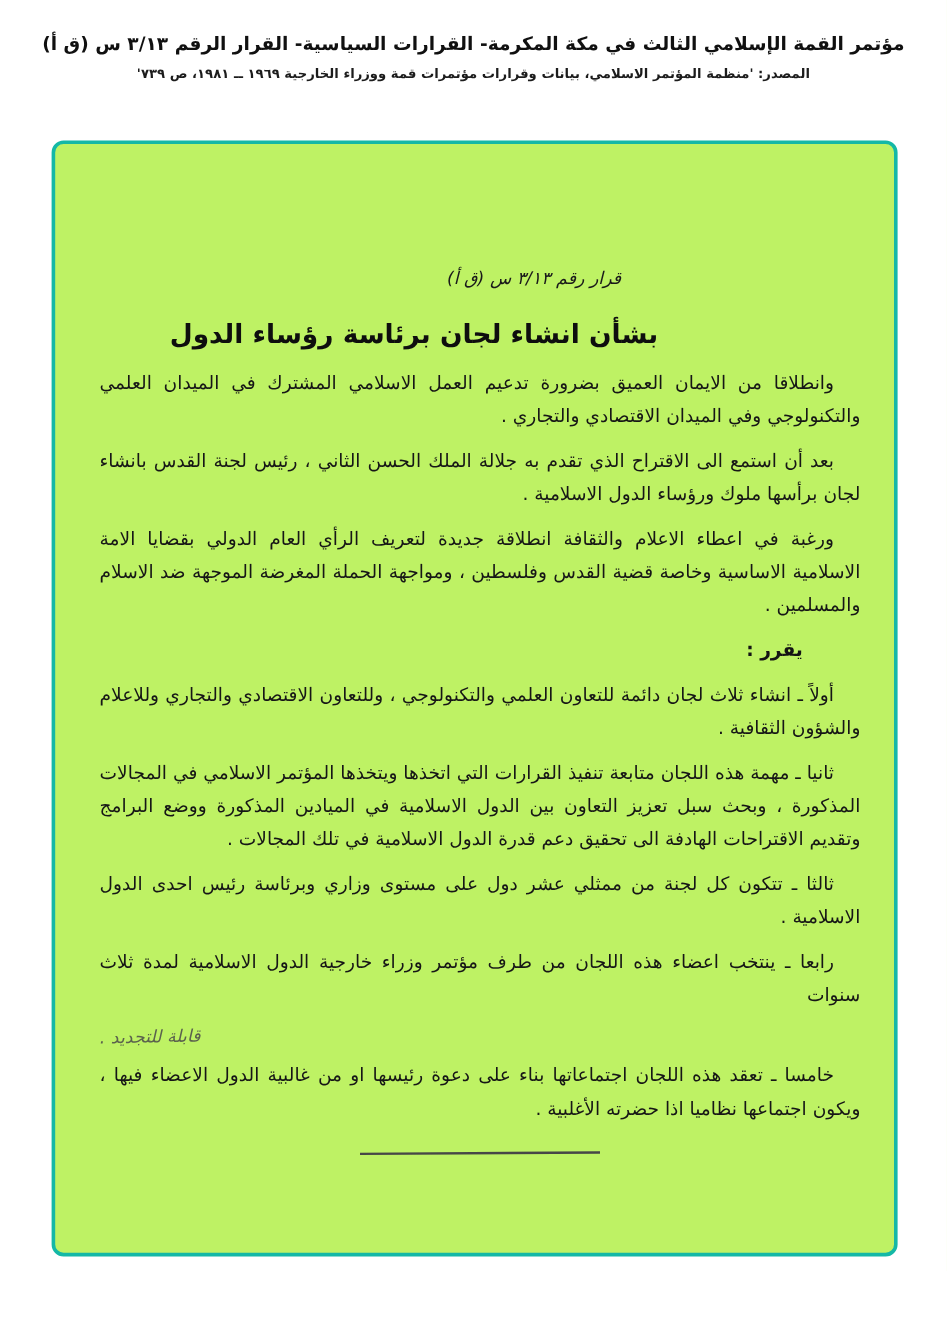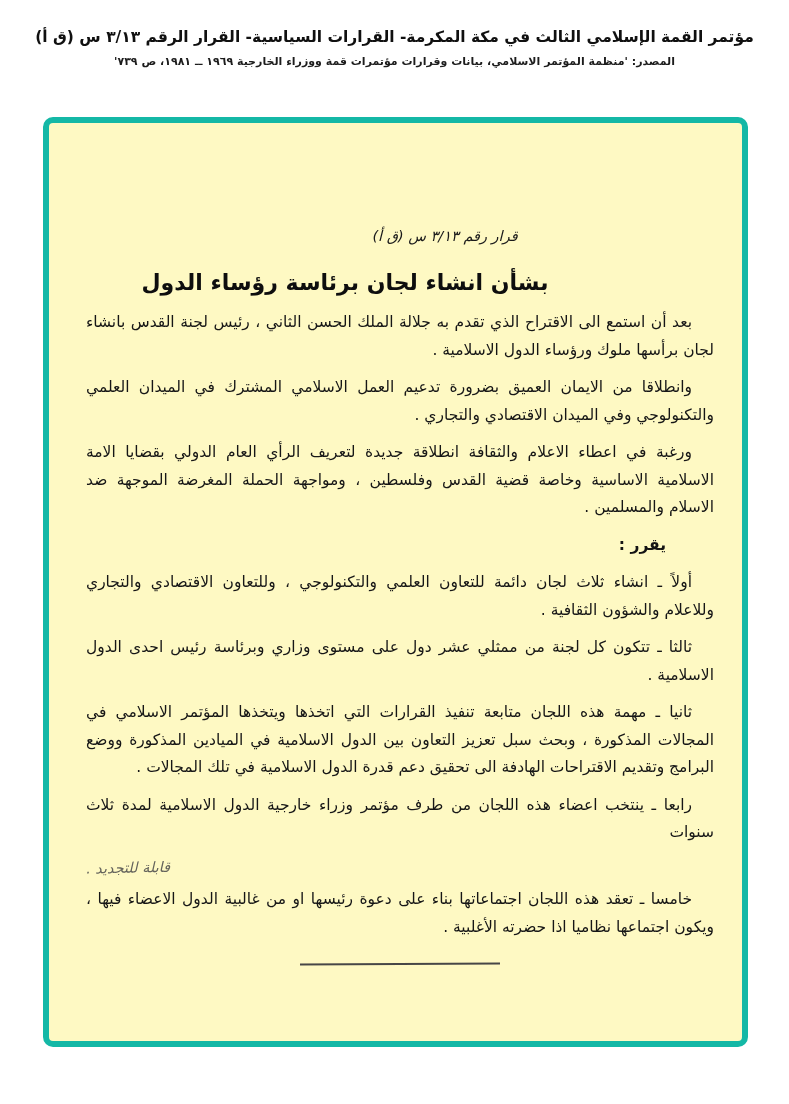--- a/index.html
+++ b/index.html
@@ -33,23 +33,23 @@
     font-size: 11px;
     font-weight: bold;
     color: #1c1c1c;
   }
 
   
   .green-frame {
     position: absolute;
     left: 43px; top: 117px;
     width: 705px; height: 930px;
-    border: 6px solid #14b8a6;
+    border: 3px solid #14b8a6;
     border-radius: 10px;
-    background: #fef9c3;
+    background: #bef264;
     padding: 102px 28px 0 37px;
   }
 
   
   .res-number {
     position: relative;
     left: 45px; 
     text-align: center;
     font-size: 14.5px;
     font-style: italic;
@@ -118,33 +118,33 @@
     <div class="header-source">المصدر: 'منظمة المؤتمر الاسلامي، بيانات وقرارات مؤتمرات قمة ووزراء الخارجية ١٩٦٩ ــ ١٩٨١، ص ٧٣٩'</div>
   </div>
 
   <div class="green-frame">
 
     <div class="res-number">قرار رقم ٣/١٣ س (ق أ)</div>
 
     <div class="res-subject">بشأن انشاء لجان برئاسة رؤساء الدول</div>
 
 
+    <p class="para">وانطلاقا من الايمان العميق بضرورة تدعيم العمل الاسلامي المشترك في الميدان العلمي والتكنولوجي وفي الميدان الاقتصادي والتجاري .</p>
+
     <p class="para">بعد أن استمع الى الاقتراح الذي تقدم به جلالة الملك الحسن الثاني ، رئيس لجنة القدس بانشاء لجان برأسها ملوك ورؤساء الدول الاسلامية .</p>
-
-    <p class="para">وانطلاقا من الايمان العميق بضرورة تدعيم العمل الاسلامي المشترك في الميدان العلمي والتكنولوجي وفي الميدان الاقتصادي والتجاري .</p>
 
     <p class="para">ورغبة في اعطاء الاعلام والثقافة انطلاقة جديدة لتعريف الرأي العام الدولي بقضايا الامة الاسلامية الاساسية وخاصة قضية القدس وفلسطين ، ومواجهة الحملة المغرضة الموجهة ضد الاسلام والمسلمين .</p>
 
     <div class="decides">يقرر :</div>
 
     <p class="para">أولاً ـ انشاء ثلاث لجان دائمة للتعاون العلمي والتكنولوجي ، وللتعاون الاقتصادي والتجاري وللاعلام والشؤون الثقافية .</p>
 
+    <p class="para">ثانيا ـ مهمة هذه اللجان متابعة تنفيذ القرارات التي اتخذها ويتخذها المؤتمر الاسلامي في المجالات المذكورة ، وبحث سبل تعزيز التعاون بين الدول الاسلامية في الميادين المذكورة ووضع البرامج وتقديم الاقتراحات الهادفة الى تحقيق دعم قدرة الدول الاسلامية في تلك المجالات .</p>
+
     <p class="para">ثالثا ـ تتكون كل لجنة من ممثلي عشر دول على مستوى وزاري وبرئاسة رئيس احدى الدول الاسلامية .</p>
-
-    <p class="para">ثانيا ـ مهمة هذه اللجان متابعة تنفيذ القرارات التي اتخذها ويتخذها المؤتمر الاسلامي في المجالات المذكورة ، وبحث سبل تعزيز التعاون بين الدول الاسلامية في الميادين المذكورة ووضع البرامج وتقديم الاقتراحات الهادفة الى تحقيق دعم قدرة الدول الاسلامية في تلك المجالات .</p>
 
     <p class="para">رابعا ـ ينتخب اعضاء هذه اللجان من طرف  مؤتمر  وزراء خارجية الدول الاسلامية لمدة ثلاث سنوات</p>
 
     <div class="continuation">قابلة للتجديد .</div>
 
     <p class="para">خامسا ـ تعقد هذه اللجان اجتماعاتها بناء على دعوة رئيسها او من غالبية الدول الاعضاء فيها ، ويكون اجتماعها نظاميا اذا حضرته الأغلبية .</p>
 
     <div class="end-rule"></div>
 
   </div>

